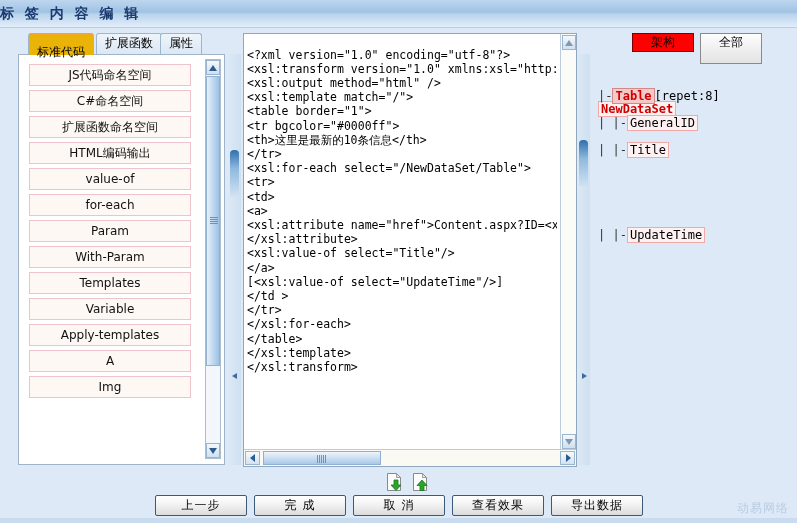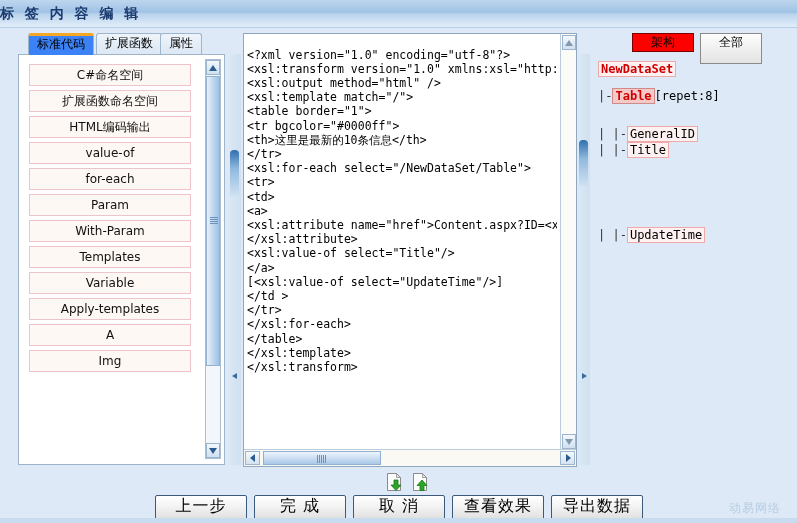--- a/index.html
+++ b/index.html
@@ -59,23 +59,23 @@
     font-family: "DejaVu Sans", sans-serif;
     color: #000;
     border: 1px solid #9eb6cc;
     border-bottom: none;
     background: linear-gradient(to bottom, #eef4fb 0%, #dbe7f4 100%);
     border-radius: 3px 3px 0 0;
     cursor: pointer;
     white-space: nowrap;
   }
   .tab.active {
-    background: #3b82f6;
+    background: #eab308;
     border-top: 3px solid #f5a623;
-    padding-top: 0px;
+    padding-top: 8px;
     line-height: 17px;
     z-index: 5;
   }
   #tab-0 { left: 0; }
   #tab-1 { left: 68px; }
   #tab-2 { left: 132px; }
 
   
   #left-panel {
     position: absolute;
@@ -270,21 +270,21 @@
     white-space: nowrap;
     color: #000;
   }
   .node-tag {
     display: inline-block;
     padding: 0 2px;
     border: 1px solid #f0a9a9;
     background: #fdf1f1;
     cursor: pointer;
   }
-  .node-tag.root { color: #d00000; font-weight: bold; }
+  .node-tag.root { color: #d00000; font-weight: bold; margin-top: 40px; }
   .node-tag.sel  { color: #d00000; font-weight: bold; background: #f6c9c9; border-color: #d08a8a; }
   .tree-guide { color: #333; }
   .repeat-label { color: #000; }
 
   
   #footer {
     position: absolute;
     left: 0; top: 470px;
     width: 797px; height: 53px;
   }
@@ -293,41 +293,41 @@
     left: 386px; top: 2px;
     width: 52px; height: 20px;
   }
   .doc-icon { position: absolute; top: 0; width: 18px; height: 20px; cursor: pointer; }
   #icon-import { left: 0; }
   #icon-export { left: 26px; }
 
   .footer-btn {
     position: absolute;
     top: 25px;
-    height: 27px;
+    height: 21px;
     line-height: 19px;
     text-align: center;
-    font-size: 16px;
+    font-size: 12px;
     font-family: "DejaVu Sans", sans-serif;
     color: #000;
     background: linear-gradient(to bottom, #ffffff 0%, #f2f2f2 45%, #dcdcdc 100%);
     border: 1px solid #3b5a7a;
     border-radius: 2px;
     cursor: pointer;
     letter-spacing: 1px;
   }
   #btn-prev   { left: 155px; width: 92px; }
   #btn-finish { left: 254px; width: 92px; }
   #btn-cancel { left: 353px; width: 92px; }
   #btn-view   { left: 452px; width: 92px; }
   #btn-export { left: 551px; width: 92px; }
 
   #watermark {
     position: absolute;
-    right: 16px; top: 30px;
+    right: 8px; top: 30px;
     font-size: 12px;
     color: #b9cde2;
     font-family: "DejaVu Sans", sans-serif;
     letter-spacing: 1px;
     user-select: none;
   }
   #bottom-edge {
     position: absolute;
     left: 0; bottom: 0;
     width: 797px; height: 5px;
@@ -344,20 +344,21 @@
 <div id="page"></div>
 
 <div id="tabstrip">
   <div class="tab active" id="tab-0">标准代码</div>
   <div class="tab" id="tab-1">扩展函数</div>
   <div class="tab" id="tab-2">属性</div>
 </div>
 
 <div id="left-panel">
   <div id="left-list">
+      <div class="code-btn">JS代码命名空间</div>
       <div class="code-btn">C#命名空间</div>
       <div class="code-btn">扩展函数命名空间</div>
       <div class="code-btn">HTML编码输出</div>
       <div class="code-btn">value-of</div>
       <div class="code-btn">for-each</div>
       <div class="code-btn">Param</div>
       <div class="code-btn">With-Param</div>
       <div class="code-btn">Templates</div>
       <div class="code-btn">Variable</div>
       <div class="code-btn">Apply-templates</div>
@@ -454,21 +455,21 @@
     </div>
   </div>
 </div>
 
 <div id="right-panel">
   <div id="schema-btn">架构</div>
   <div id="all-btn">全部</div>
   <div id="tree-container">
       <div class="tree-row" style="top: 33px;"><span class="node-tag root">NewDataSet</span></div>
       <div class="tree-row" style="top: 60px;"><span class="tree-guide">|-</span><span class="node-tag sel">Table</span><span class="repeat-label">[repet:8]</span></div>
-      <div class="tree-row" style="top: 98px; text-align: right;"><span class="tree-guide">|  |-</span><span class="node-tag ">GeneralID</span></div>
+      <div class="tree-row" style="top: 87px; text-align: right;"><span class="tree-guide">|  |-</span><span class="node-tag ">GeneralID</span></div>
       <div class="tree-row" style="top: 114px;"><span class="tree-guide">|  |-</span><span class="node-tag ">Title</span></div>
       <div class="tree-row" style="top: 155px; margin-top: 44px;"><span class="tree-guide">|  |-</span><span class="node-tag ">UpdateTime</span></div>
     </div>
 </div>
 
 <div id="footer">
   <div id="io-icons">
     <div class="doc-icon" id="icon-import">
       <svg width="18" height="20" viewBox="0 0 18 20">
         <path d="M1.5 1.5 H10.5 L14.5 5.5 V18.5 H1.5 Z" fill="#fcfcfc" stroke="#8a8a8a" stroke-width="1"></path>

